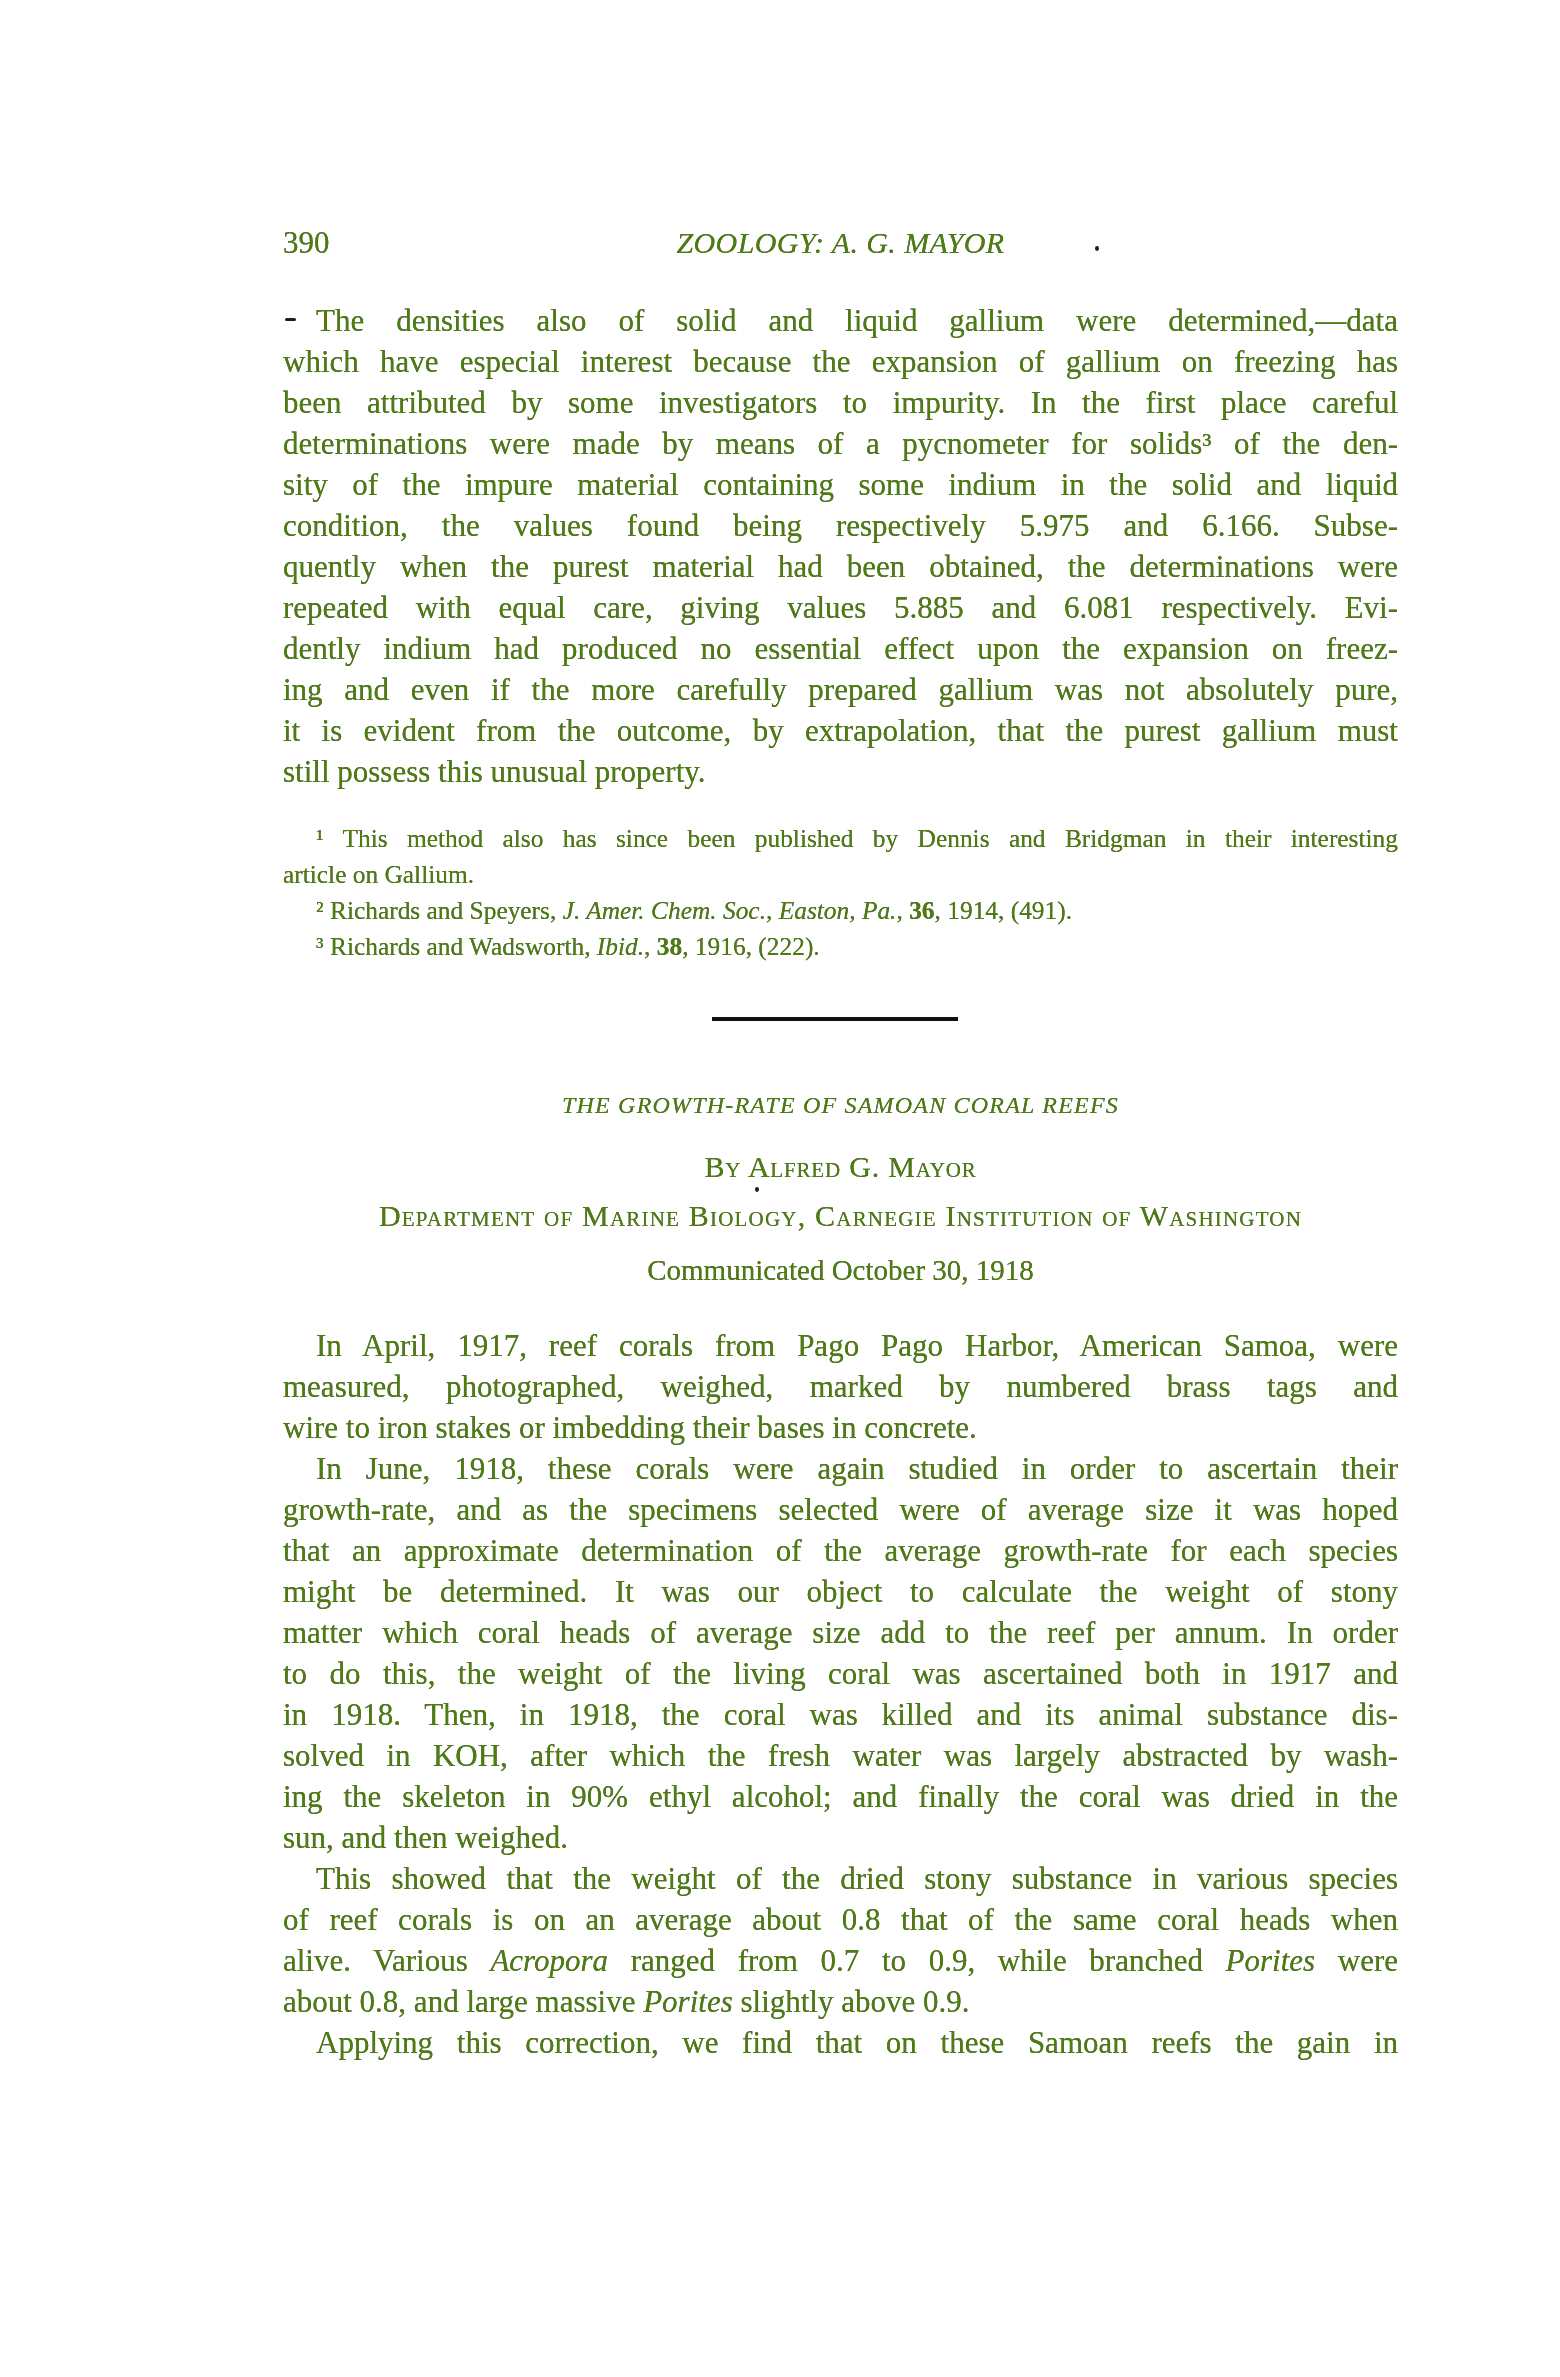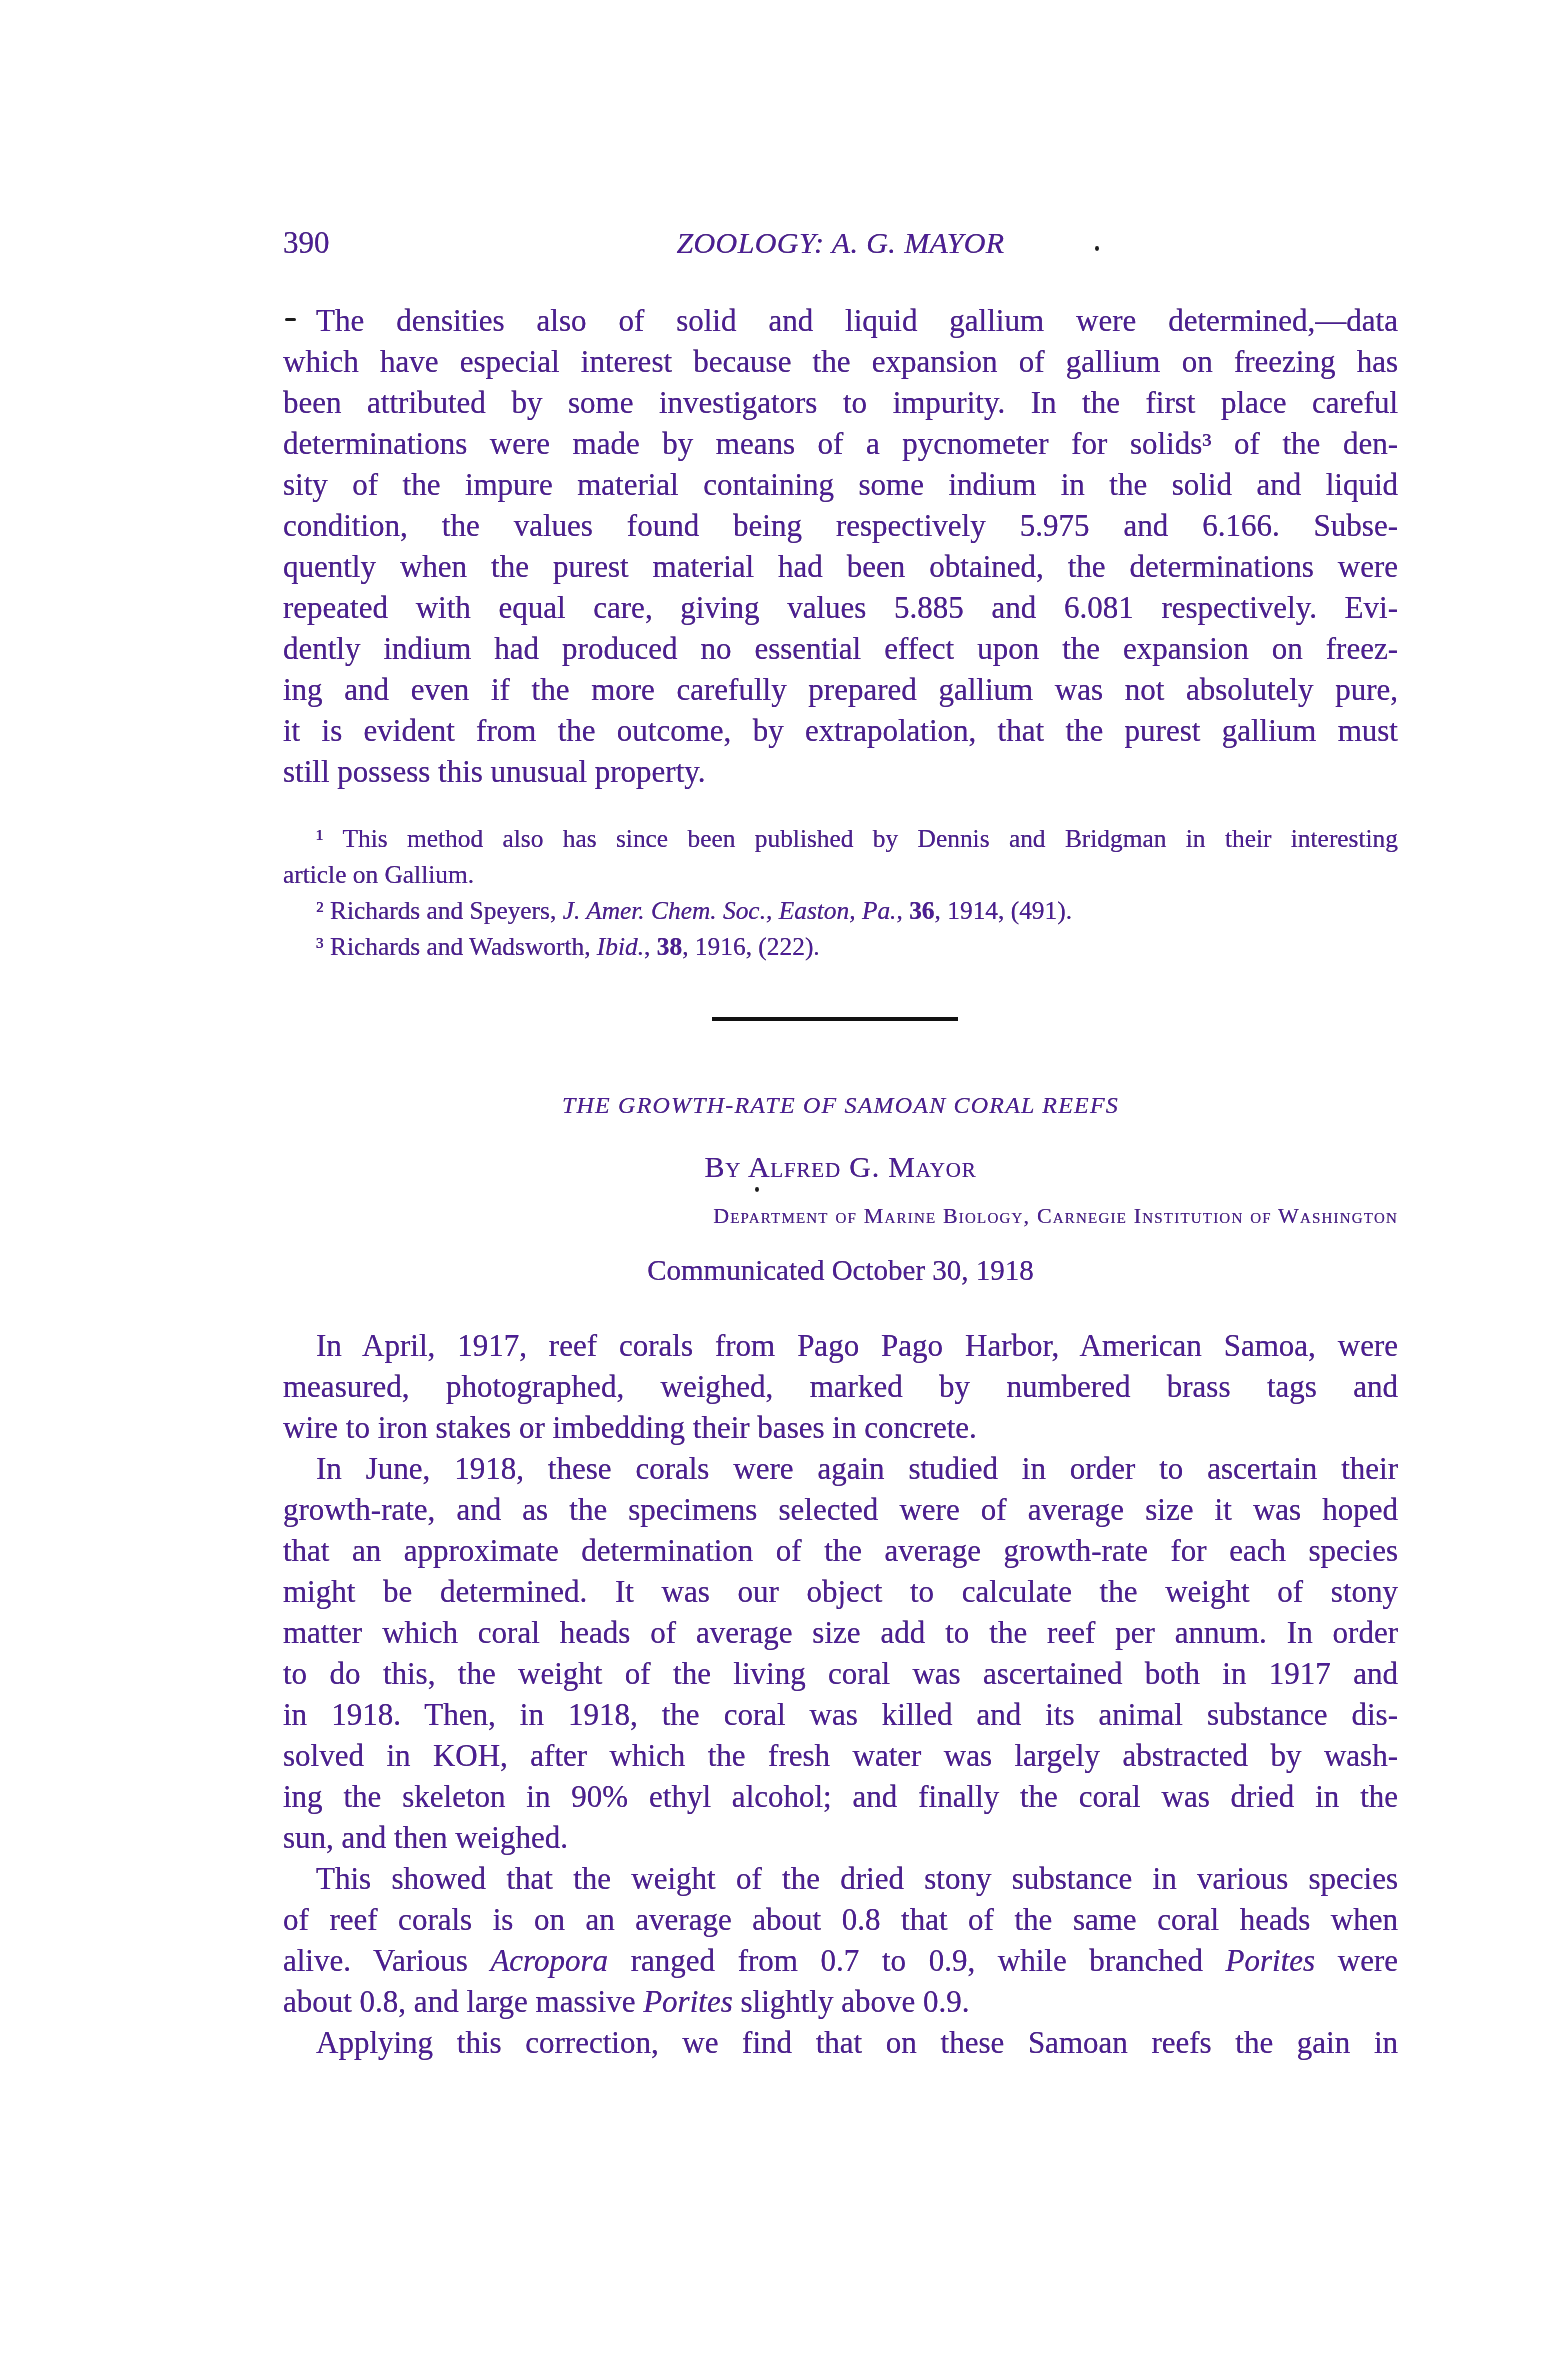--- a/index.html
+++ b/index.html
@@ -2,21 +2,21 @@
 <html style="font-size:13px"><head>
 <meta charset="utf-8">
 <style>
   html, body { margin: 0; padding: 0; background: #e8e8e8; }
   .page {
     position: relative;
     width: 1561px;
     height: 2377px;
     background: #ffffff;
     font-family: "Liberation Serif", "DejaVu Serif", serif;
-    color: #4c1d95;
+    color: #4d7c0f;
     overflow: hidden;
     text-shadow: 0 0 0.5px rgba(0,0,0,0.65);
   }
 
   
   .header {
     position: absolute;
     top: 226px; left: 283px; width: 1115px;
     line-height: 33px;
   }
@@ -72,23 +72,23 @@
     top: 1149px; left: 283px; width: 1115px;
     text-align: center;
     font-variant: small-caps;
     font-size: 30px;
     letter-spacing: 0.8px;
     line-height: 36px;
   }
   .affiliation {
     position: absolute;
     top: 1199px; left: 283px; width: 1115px;
-    text-align: right;
+    text-align: center;
     font-variant: small-caps;
-    font-size: 22px;
+    font-size: 30px;
     letter-spacing: 1.2px;
     line-height: 34px;
   }
   .communicated {
     position: absolute;
     top: 1253px; left: 283px; width: 1115px;
     text-align: center;
     font-size: 29px;
     line-height: 34px;
   }

